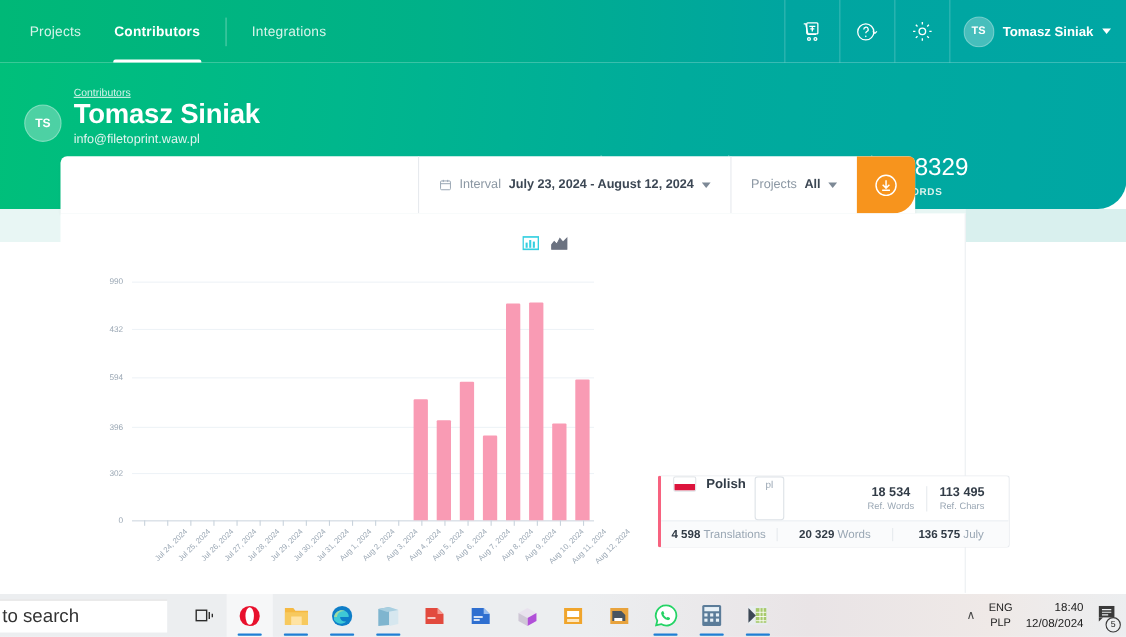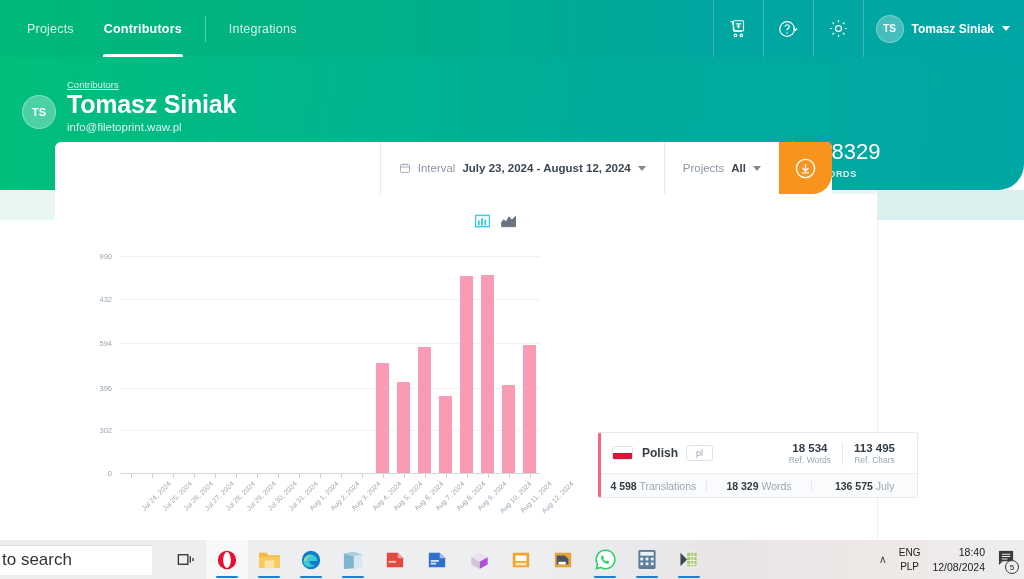--- a/index.html
+++ b/index.html
@@ -150,21 +150,21 @@
     transform-origin: right top; transform: rotate(-45deg);
     white-space: nowrap; text-align: right;
   }
 
   
   .lang-panel {
     position: absolute; left: 543px; top: 238px; width: 320px; height: 66px;
     background: #ffffff; border: 1px solid #e6eaee; border-radius: 3px;
     border-left: 3px solid #f7627f; overflow: hidden;
   }
-  .lang-top { height: 40px; display: flex; align-items: center; padding: 0 11px; }
+  .lang-top { height: 40px; display: flex; padding: 0 11px; }
   .flag {
     width: 21px; height: 14px; border: 1px solid #dfe3e7; border-radius: 2px;
     overflow: hidden; flex: 0 0 auto;
   }
   .flag-white { height: 50%; background: #ffffff; }
   .flag-red { height: 50%; background: #dc143c; }
   .lang-name { font-size: 12px; font-weight: bold; color: #323c47; margin-left: 9px; }
   .lang-code {
     margin-left: 8px; font-size: 9px; color: #9aa7b4;
     border: 1px solid #dde2e7; border-radius: 3px; padding: 2px 9px;
@@ -492,21 +492,21 @@
             <div class="metric-l">Ref. Chars</div>
           </div>
         </div>
       </div>
       <div class="lang-bot">
         <div class="sub">
           <b>4 598</b>
           <span>Translations</span>
         </div>
         <div class="sub">
-          <b>18 329</b>
+          <b>20 329</b>
           <span>Words</span>
         </div>
         <div class="sub">
           <b>136 575</b>
           <span>July</span>
         </div>
       </div>
     </div>
   </div>
 

